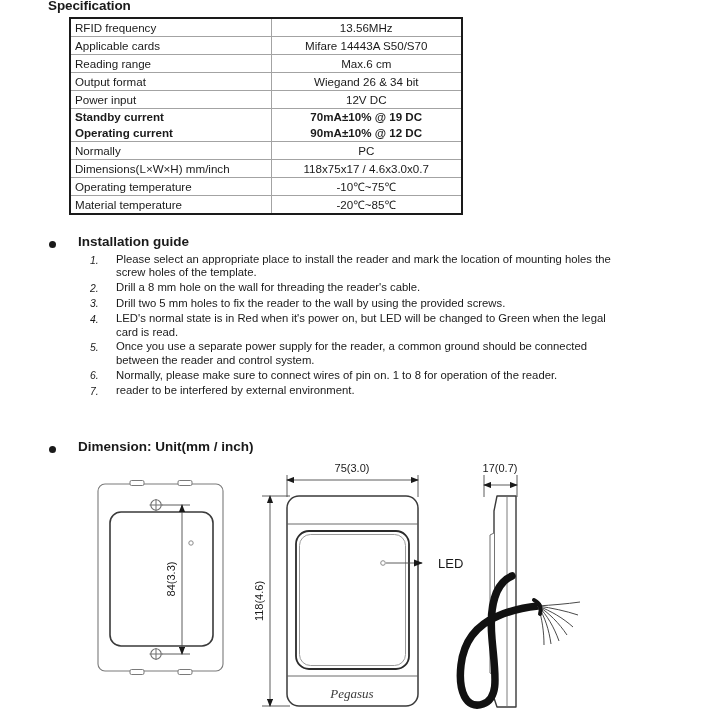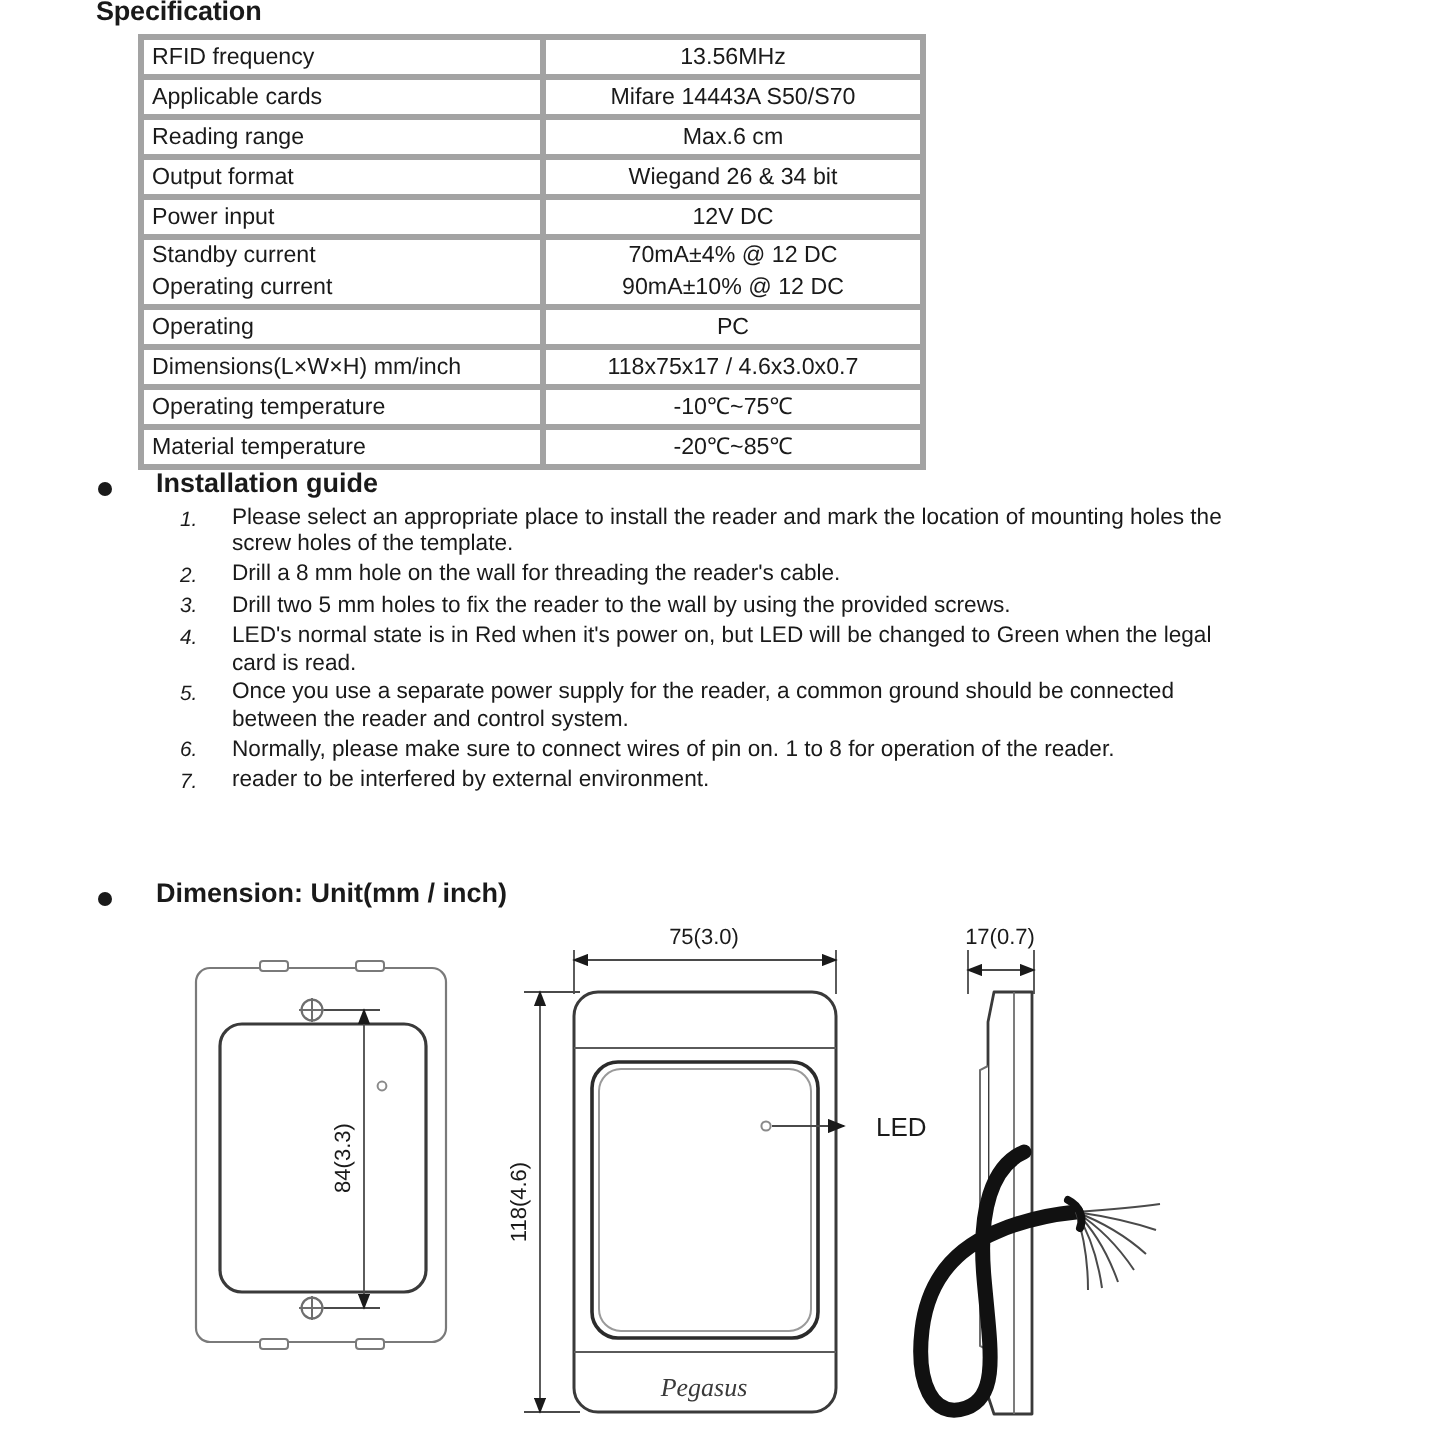--- a/index.html
+++ b/index.html
@@ -27,40 +27,41 @@
   .spec-table {
     position: absolute;
     left: 69px;
     top: 17px;
     width: 394px;
     border-collapse: collapse;
     border: 2.4px solid #1a1a1a;
     table-layout: fixed;
   }
   .spec-table td {
-    border: 3px solid #a3a3a3;
+    border: 1px solid #a3a3a3;
     font-size: 11.6px;
     padding: 1px 0 1px 0;
     height: 17px;
     line-height: 15px;
   }
   .spec-table td.k {
     width: 201px;
     padding-left: 4px;
     text-align: left;
   }
   .spec-table td.v {
     text-align: center;
   }
   .spec-table td.stack {
     padding: 0;
     line-height: 16px;
   }
   .spec-table td.stack div {
     padding-left: 4px;
+    font-weight: bold;
   }
   .spec-table td.stack.v div { padding-left: 0; text-align: center; }
 
   
   .bullet-head {
     position: absolute;
     font-size: 13.5px;
     font-weight: bold;
     text-align: center;
   }
@@ -152,26 +153,26 @@
     <tr>
       <td class="k">Power input</td>
       <td class="v">12V DC</td>
     </tr>
     <tr>
       <td class="k stack">
         <div>Standby current</div>
         <div>Operating current</div>
       </td>
       <td class="v stack">
-        <div>70mA±4% @ 12 DC</div>
+        <div>70mA±10% @ 19 DC</div>
         <div>90mA±10% @ 12 DC</div>
       </td>
     </tr>
     <tr>
-      <td class="k">Operating</td>
+      <td class="k">Normally</td>
       <td class="v">PC</td>
     </tr>
     <tr>
       <td class="k">Dimensions(L×W×H) mm/inch</td>
       <td class="v">118x75x17 / 4.6x3.0x0.7</td>
     </tr>
     <tr>
       <td class="k">Operating temperature</td>
       <td class="v">-10℃~75℃</td>
     </tr>

